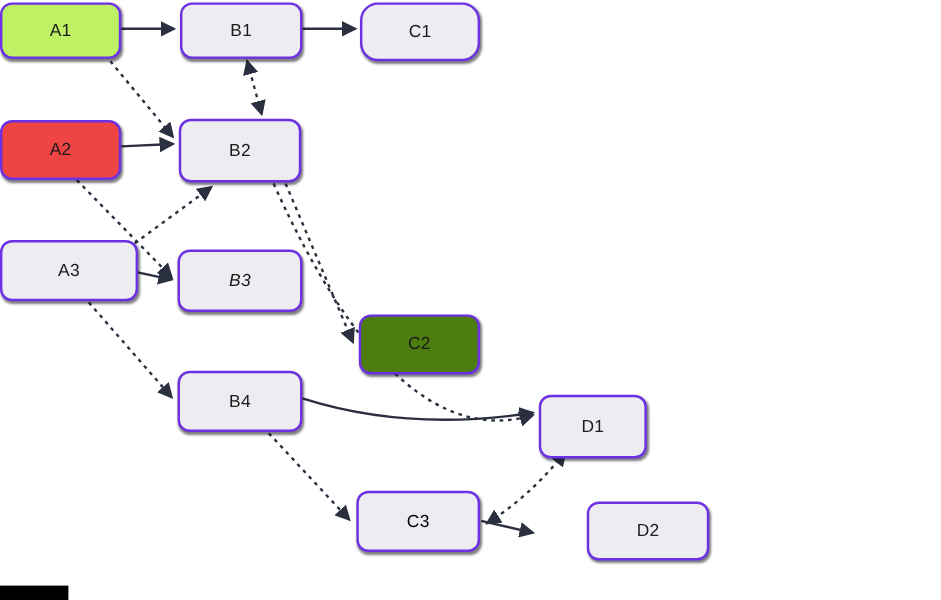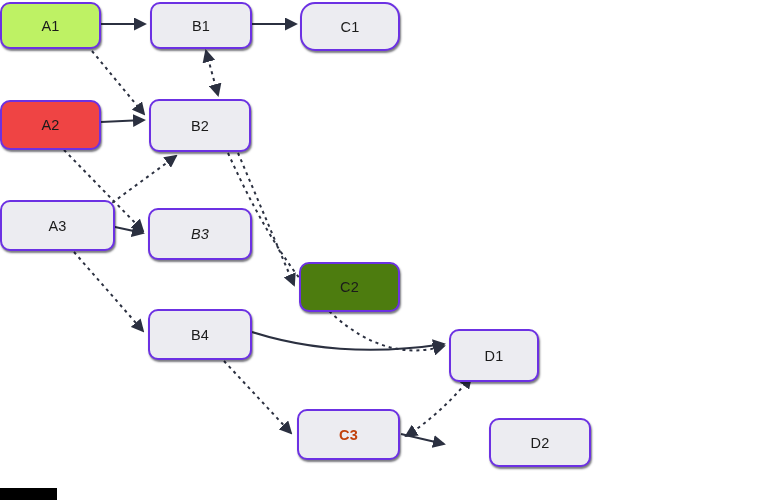--- a/index.html
+++ b/index.html
@@ -81,20 +81,20 @@
       <div class="node" style="left: 299px; top: 262px; width: 101px; height: 50px; background: #4d7c0f; border-color: rgb(108, 49, 227);">
         <span class="label" style="color: rgb(27, 27, 27);">C2</span>
       </div>
       <div class="node" style="left: 148px; top: 309px; width: 104px; height: 51px; background: rgb(236, 236, 241); border-color: rgb(108, 49, 227); text-align: right;">
         <span class="label" style="color: rgb(27, 27, 27);">B4</span>
       </div>
       <div class="node" style="left: 449px; top: 318px; width: 90px; height: 53px; background: rgb(236, 236, 241); border-color: rgb(108, 49, 227); margin-top: 11px;">
         <span class="label" style="color: rgb(27, 27, 27);">D1</span>
       </div>
       <div class="node" style="left: 297px; top: 409px; width: 103px; height: 51px; background: rgb(236, 236, 241); border-color: rgb(108, 49, 227);">
-        <span class="label" style="color: #c2410c; font-weight: bold;">C3</span>
+        <span class="label" style="color: #000000;">C3</span>
       </div>
       <div class="node" style="left: 449px; top: 418px; width: 102px; height: 49px; background: rgb(236, 236, 241); border-color: rgb(108, 49, 227); margin-left: 40px;">
         <span class="label" style="color: rgb(27, 27, 27);">D2</span>
       </div>
     </div>
   <div id="corner-bar" style="background: rgb(0, 0, 0);"></div>
 </div>
 
 </body></html>

